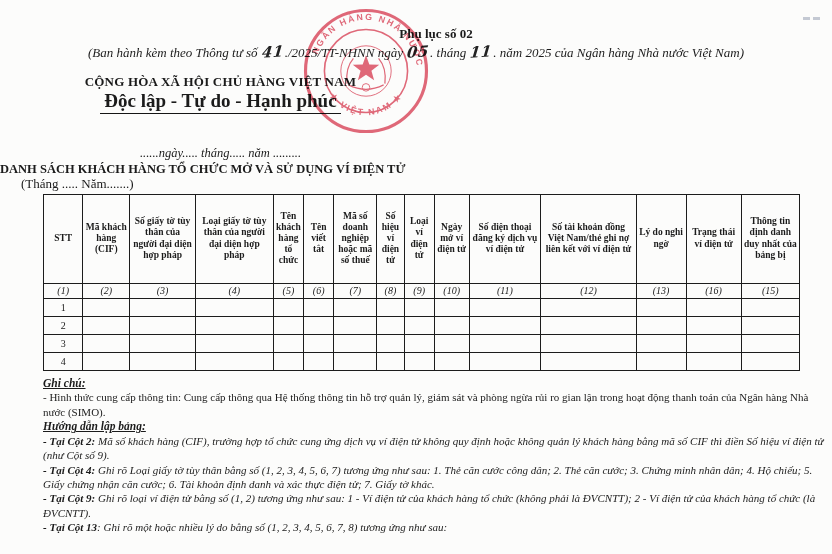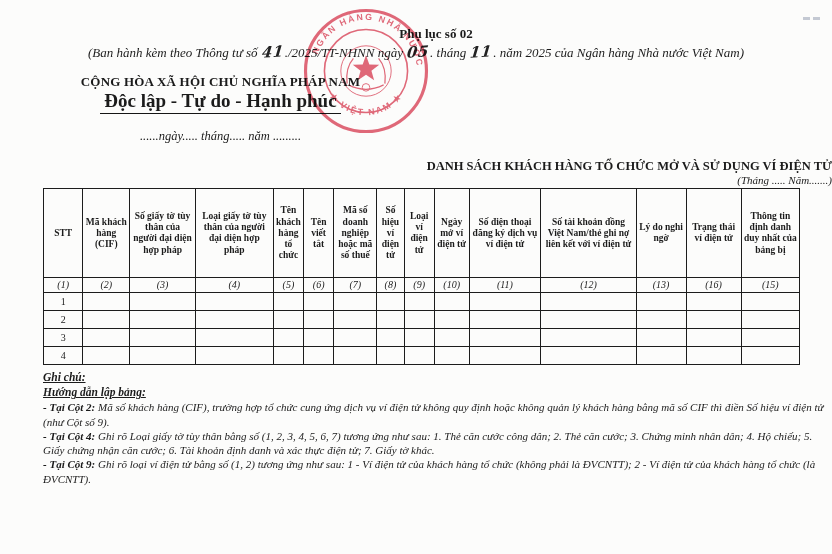--- a/index.html
+++ b/index.html
@@ -23,23 +23,23 @@
     transform:rotate(-4deg) skewX(-10deg);margin:0 1px;font-family:"DejaVu Serif",serif;color:#222;
   }
   .stamp{position:absolute;left:303px;top:8px;width:126px;height:126px;z-index:3;pointer-events:none;mix-blend-mode:multiply;opacity:.85;}
   .cols{display:flex;margin-top:13px;position:relative;z-index:2;}
   .col-left{width:47%;text-align:center;}
   .col-right{width:53%;text-align:center;}
   .unit-title{font-weight:bold;font-size:13px;}
   .unit-sub{font-style:italic;font-size:12.5px;}
   .nat1{font-weight:bold;font-size:13px;letter-spacing:.2px;}
   .nat2{font-weight:bold;font-size:19px;display:inline-block;border-bottom:1.5px solid #151515;padding:0 4px 1px 4px;}
-  .date-line{font-style:italic;font-size:12.5px;margin-top:15px;}
-  .doc-title{margin-top:14px;text-align:right;font-weight:bold;font-size:12.5px;line-height:1.3;position:relative;z-index:2;}
-  .period{font-weight:normal;font-style:italic;font-size:11px;line-height:1.1;}
+  .date-line{font-style:italic;font-size:12.5px;margin-top:32px;}
+  .doc-title{margin-top:0;text-align:left;font-weight:bold;font-size:12.5px;line-height:1.3;position:relative;z-index:2;}
+  .period{font-weight:normal;font-size:13px;line-height:1.1;padding-left:21px;}
   table.main{margin:2px 0 0 43px;width:757px;border-collapse:collapse;table-layout:fixed;}
   table.main th, table.main td{border:1px solid #1c1c1c;padding:1px 2px;overflow:hidden;}
   table.main th{
     font-size:9.5px;font-weight:bold;text-align:center;vertical-align:middle;
     line-height:1.18;overflow-wrap:break-word;height:86px;
   }
   table.main td{font-size:10px;text-align:center;vertical-align:middle;}
   tr.numrow td{font-style:italic;height:12px;line-height:1;}
   tbody.grid td{height:15px;}
   .notes{margin:5px 4px 0 43px;font-size:11px;position:relative;z-index:2;}
@@ -79,21 +79,21 @@
       </g>
     </svg>
   </div>
 
   <div class="appendix">Phụ lục số 02</div>
 
   <div class="issuance"><span>(Ban hành kèm theo Thông tư số </span><span class="hand">41</span><span>./2025/TT-NHNN ngày </span><span class="hand">05</span><span>. tháng </span><span class="hand">11</span><span>. năm 2025 của Ngân hàng Nhà nước Việt Nam)</span></div>
 
   <div class="cols">
     <div class="col-right">
-      <div class="nat1">CỘNG HÒA XÃ HỘI CHỦ NGHĨA PHÁP NAM</div>
+      <div class="nat1">CỘNG HÒA XÃ HỘI CHỦ HÀNG VIỆT NAM</div>
       <div><span class="nat2">Độc lập - Tự do - Hạnh phúc</span></div>
       <div class="date-line">......ngày..... tháng..... năm .........</div>
     </div>
   </div>
 
   <div class="doc-title">
     <div>DANH SÁCH KHÁCH HÀNG TỔ CHỨC MỞ VÀ SỬ DỤNG VÍ ĐIỆN TỬ</div>
     <div class="period">(Tháng ..... Năm.......)</div>
   </div>
 
@@ -218,19 +218,21 @@
           <td></td>
           <td></td>
           <td></td>
           <td></td>
         </tr>
       </tbody>
   </table>
 
   <div class="notes">
     <div class="note-h">Ghi chú:</div>
+    <div class="note-line">- Hình thức cung cấp thông tin: Cung cấp thông qua Hệ thống thông tin hỗ trợ quản lý, giám sát và phòng ngừa rủi ro gian lận trong hoạt động thanh toán của Ngân hàng Nhà nước (SIMO).</div>
     <div class="note-h">Hướng dẫn lập bảng:</div>
     <div class="instr"><span class="b">- Tại Cột 2:</span><span> Mã số khách hàng (CIF), trường hợp tổ chức cung ứng dịch vụ ví điện tử không quy định hoặc không quản lý khách hàng bằng mã số CIF thì điền Số hiệu ví điện tử (như Cột số 9).</span></div>
     <div class="instr"><span class="b">- Tại Cột 4:</span><span> Ghi rõ Loại giấy tờ tùy thân bằng số (1, 2, 3, 4, 5, 6, 7) tương ứng như sau: 1. Thẻ căn cước công dân; 2. Thẻ căn cước; 3. Chứng minh nhân dân; 4. Hộ chiếu; 5. Giấy chứng nhận căn cước; 6. Tài khoản định danh và xác thực điện tử; 7. Giấy tờ khác.</span></div>
     <div class="instr"><span class="b">- Tại Cột 9:</span><span> Ghi rõ loại ví điện tử bằng số (1, 2) tương ứng như sau: 1 - Ví điện tử của khách hàng tổ chức (không phải là ĐVCNTT); 2 - Ví điện tử của khách hàng tổ chức (là ĐVCNTT).</span></div>
+    <div class="instr"><span class="b">- Tại Cột 13</span><span>: Ghi rõ một hoặc nhiều lý do bằng số (1, 2, 3, 4, 5, 6, 7, 8) tương ứng như sau:</span></div>
   </div>
 
 </div>
 
 </body></html>

